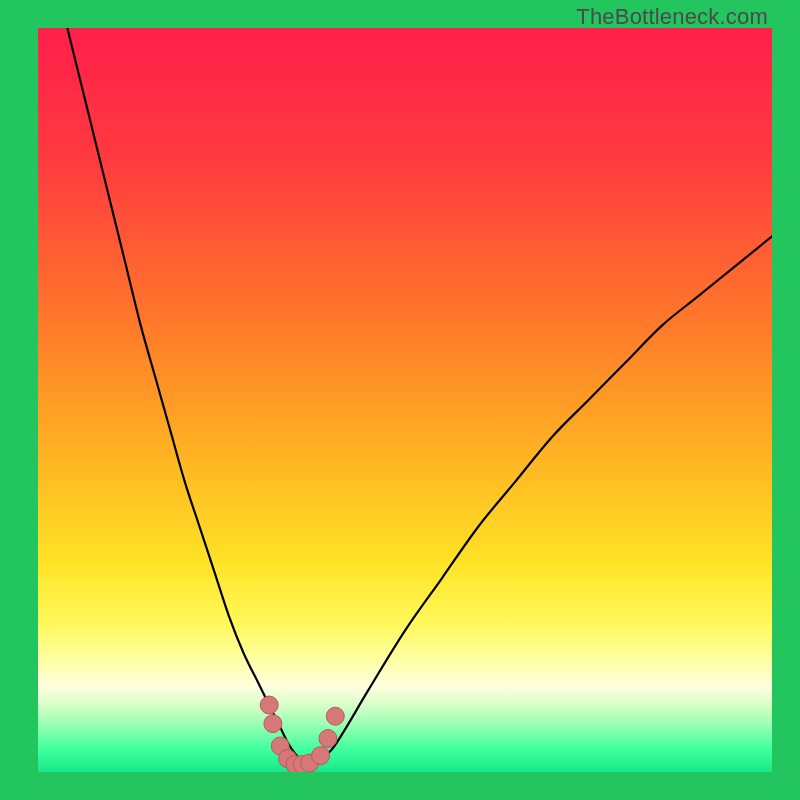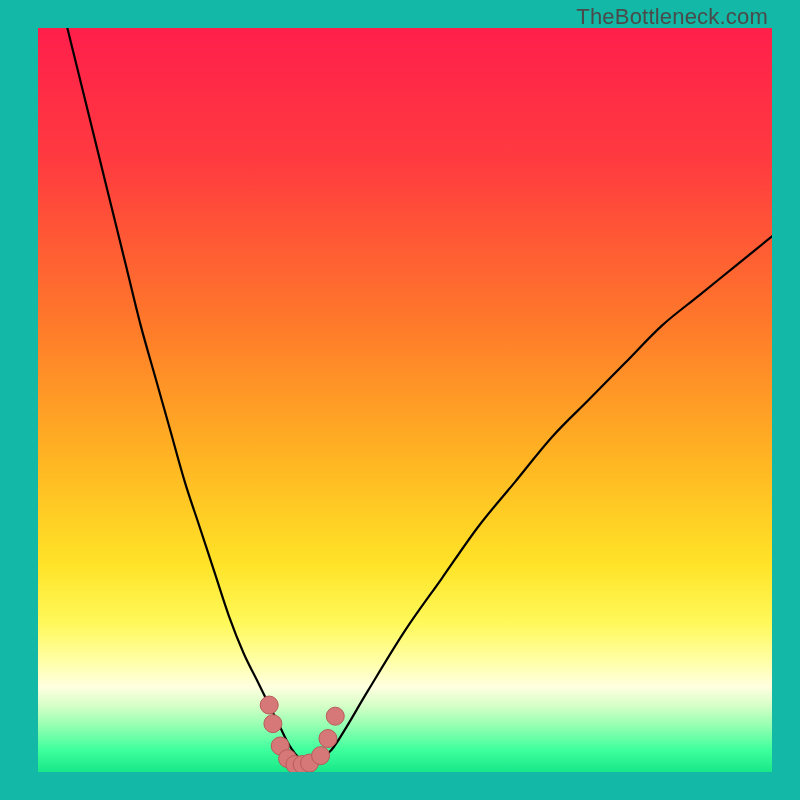--- a/index.html
+++ b/index.html
@@ -7,21 +7,21 @@
     padding: 0;
     width: 800px;
     height: 800px;
     overflow: hidden;
     background: #000;
     font-family: Arial, Helvetica, sans-serif;
   }
   .outer {
     width: 800px;
     height: 800px;
-    background: #14b8a6;
+    background: #22c55e;
     position: relative;
   }
   .plot-area {
     position: absolute;
     left: 38px;
     top: 28px;
     width: 734px;
     height: 744px;
     overflow: hidden;
   }

